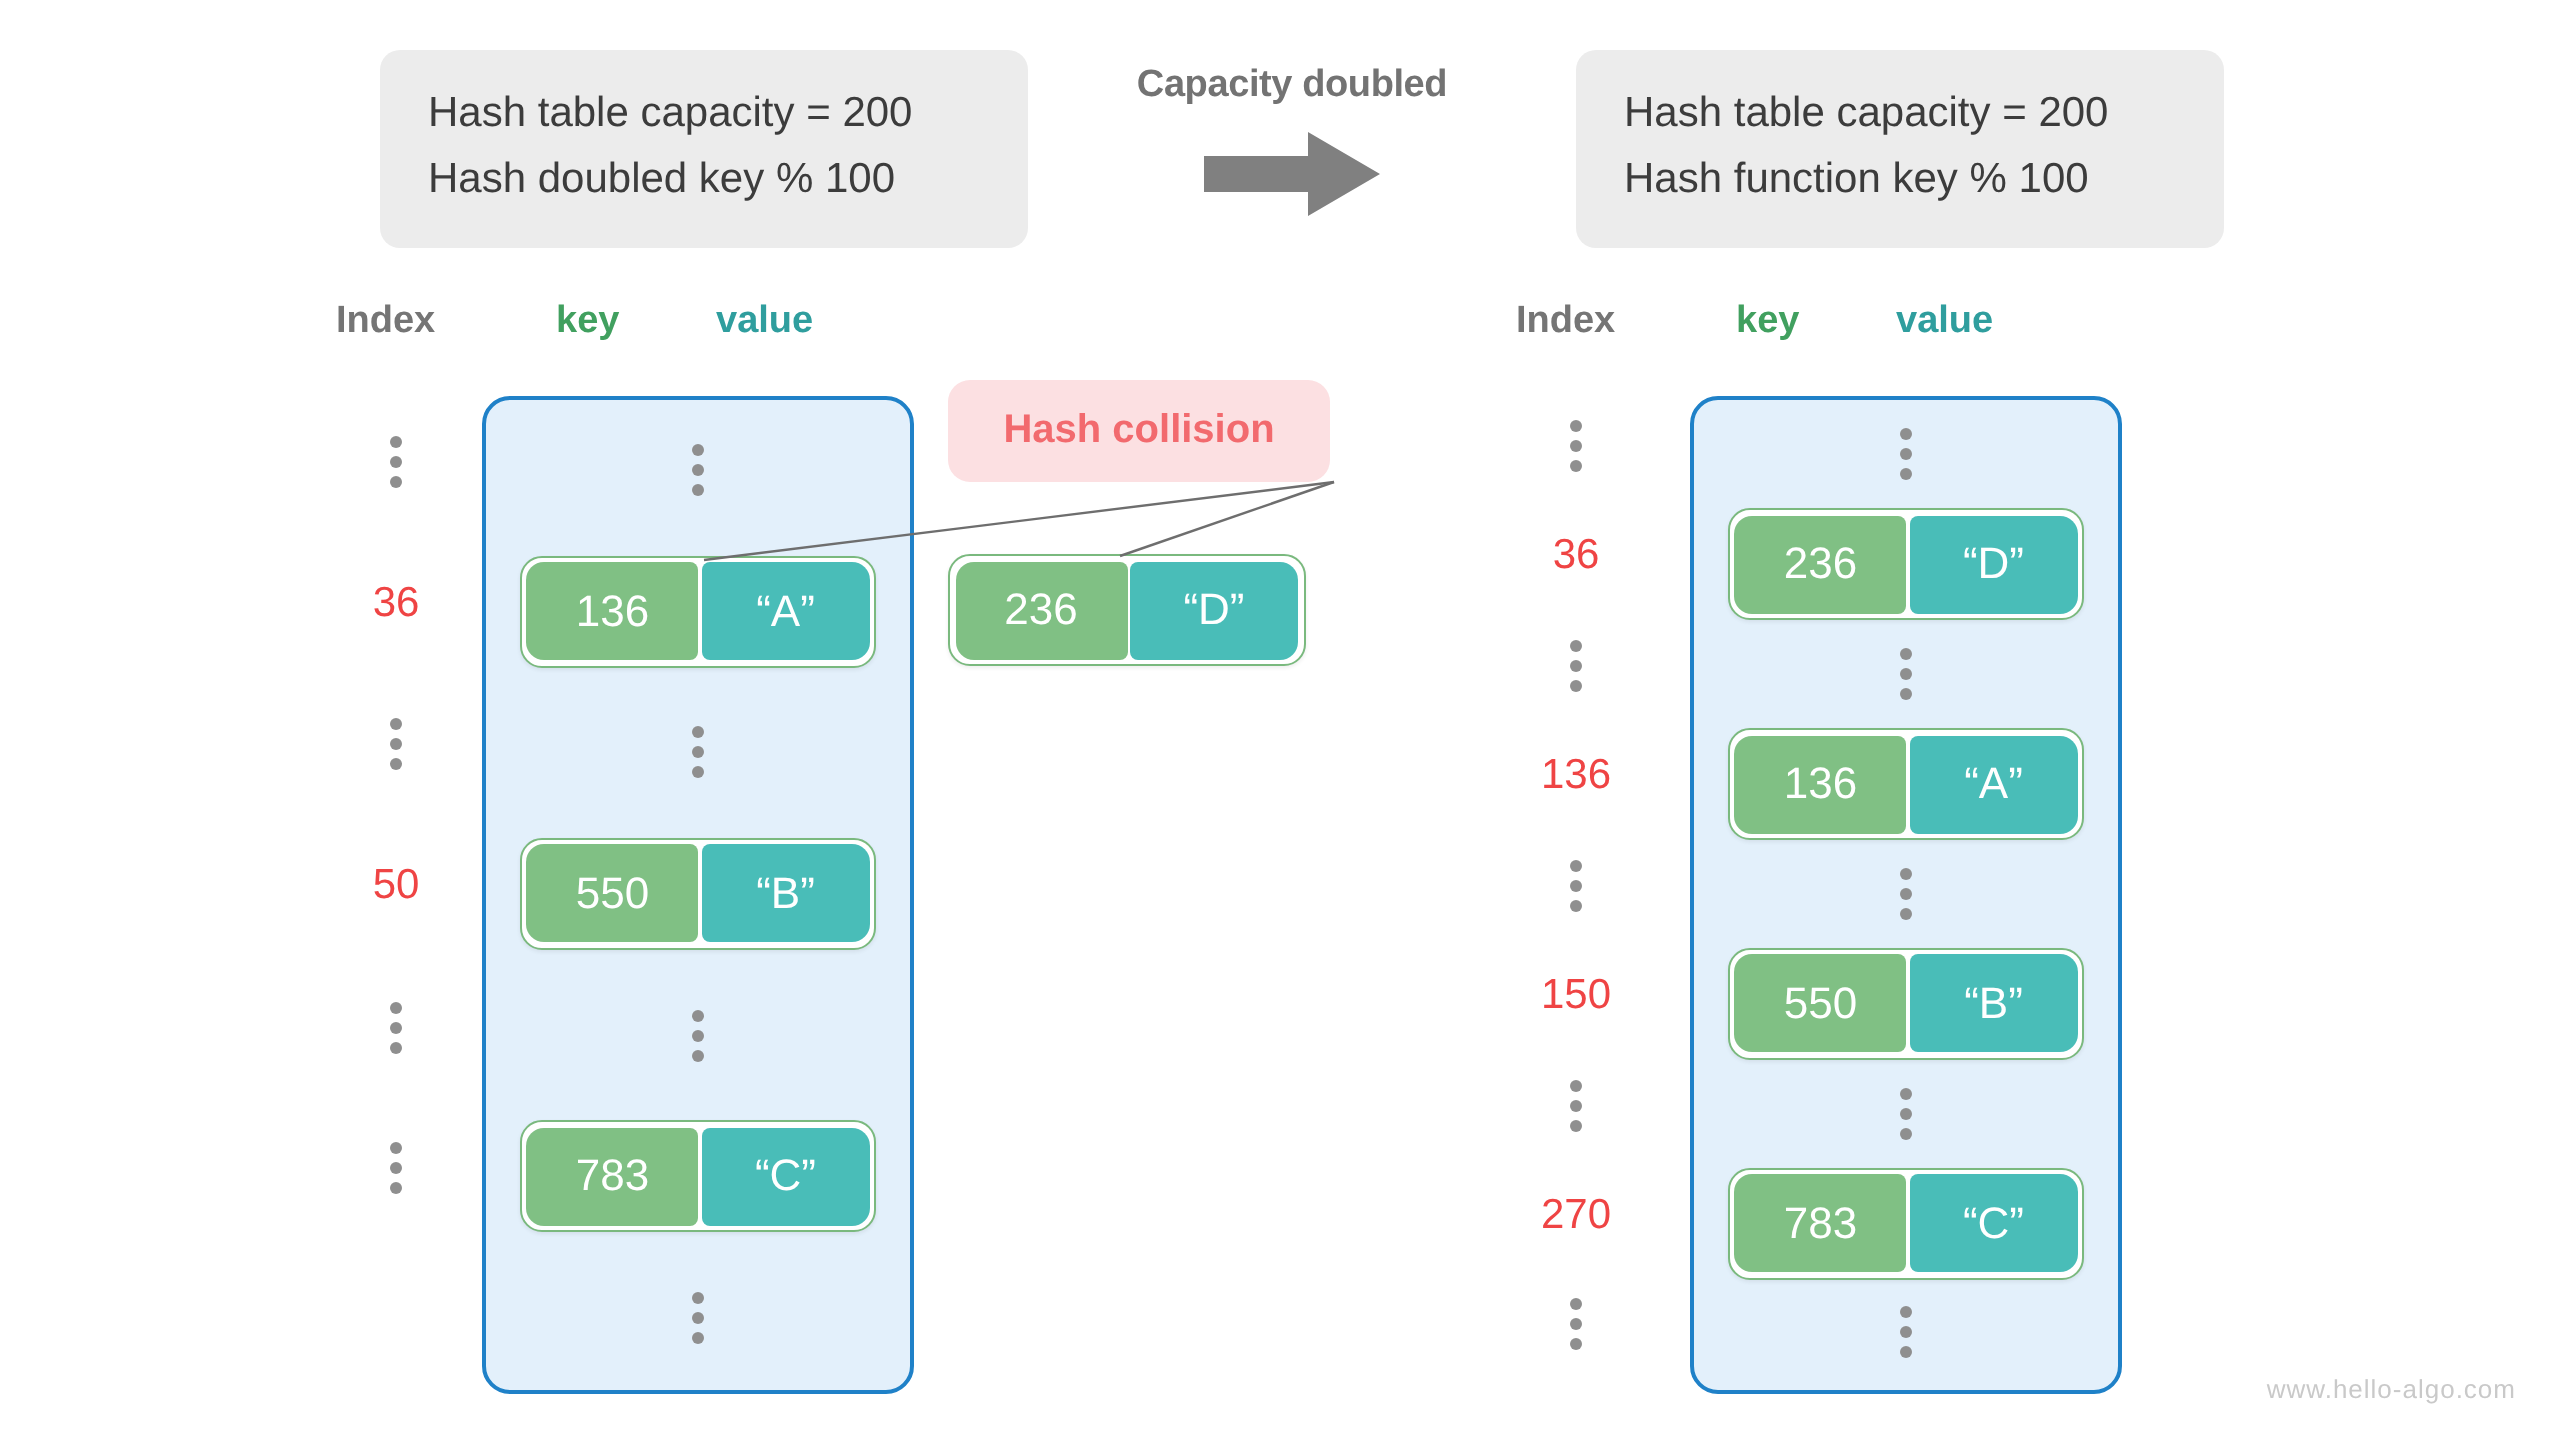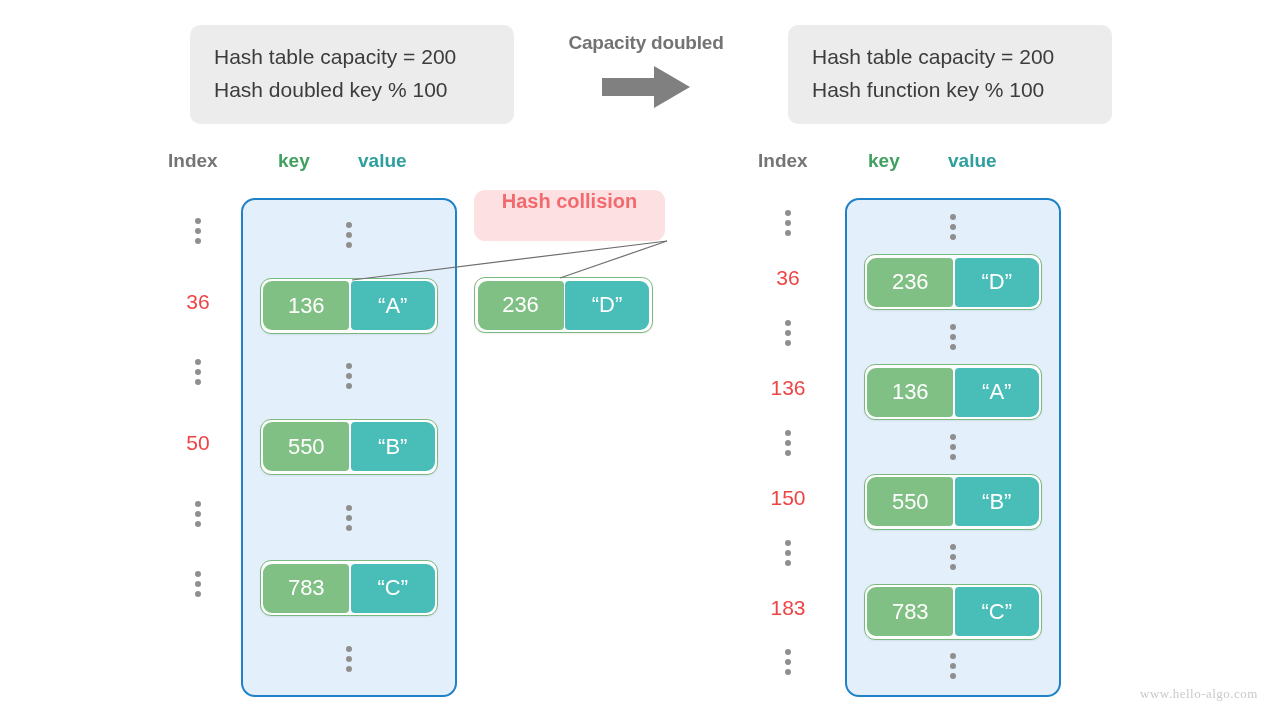--- a/index.html
+++ b/index.html
@@ -155,41 +155,42 @@
   }
 
   
   #collision-badge {
     position: absolute;
     left: 474px; top: 190px;
     width: 191px; height: 51px;
     background: #fce0e2;
     border-radius: 11px;
     display: flex;
+    align-items: center;
     justify-content: center;
     color: #f26a6e;
     font-size: 20px;
     font-weight: bold;
   }
 
   
   #connectors {
     position: absolute;
     left: 0; top: 0;
     width: 1280px; height: 720px;
     pointer-events: none;
   }
 
   
   #watermark {
     position: absolute;
     right: 22px; bottom: 18px;
     color: #c9c9c9;
     font-size: 13px;
-    font-family: Liberation Serif, serif;
+    font-family: Liberation Sans, sans-serif;
     letter-spacing: 0.5px;
     text-align: right;
   }
 </style>
 </head>
 <body>
 
 <div class="info-box" id="info-left">
   <div class="line">Hash table capacity = 200</div>
   <div class="line">Hash doubled key % 100</div>
@@ -340,21 +341,21 @@
         </span>
       </div>
       <div class="index-cell" style="height: 54.8889px;">150</div>
       <div class="index-cell dots" style="height: 54.8889px;">
         <span class="vdots">
           <i></i>
           <i></i>
           <i></i>
         </span>
       </div>
-      <div class="index-cell" style="height: 54.8889px;">183</div>
+      <div class="index-cell" style="height: 54.8889px;">270</div>
       <div class="index-cell dots" style="height: 54.8889px;">
         <span class="vdots">
           <i></i>
           <i></i>
           <i></i>
         </span>
       </div>
     </div>
 </div>
 

